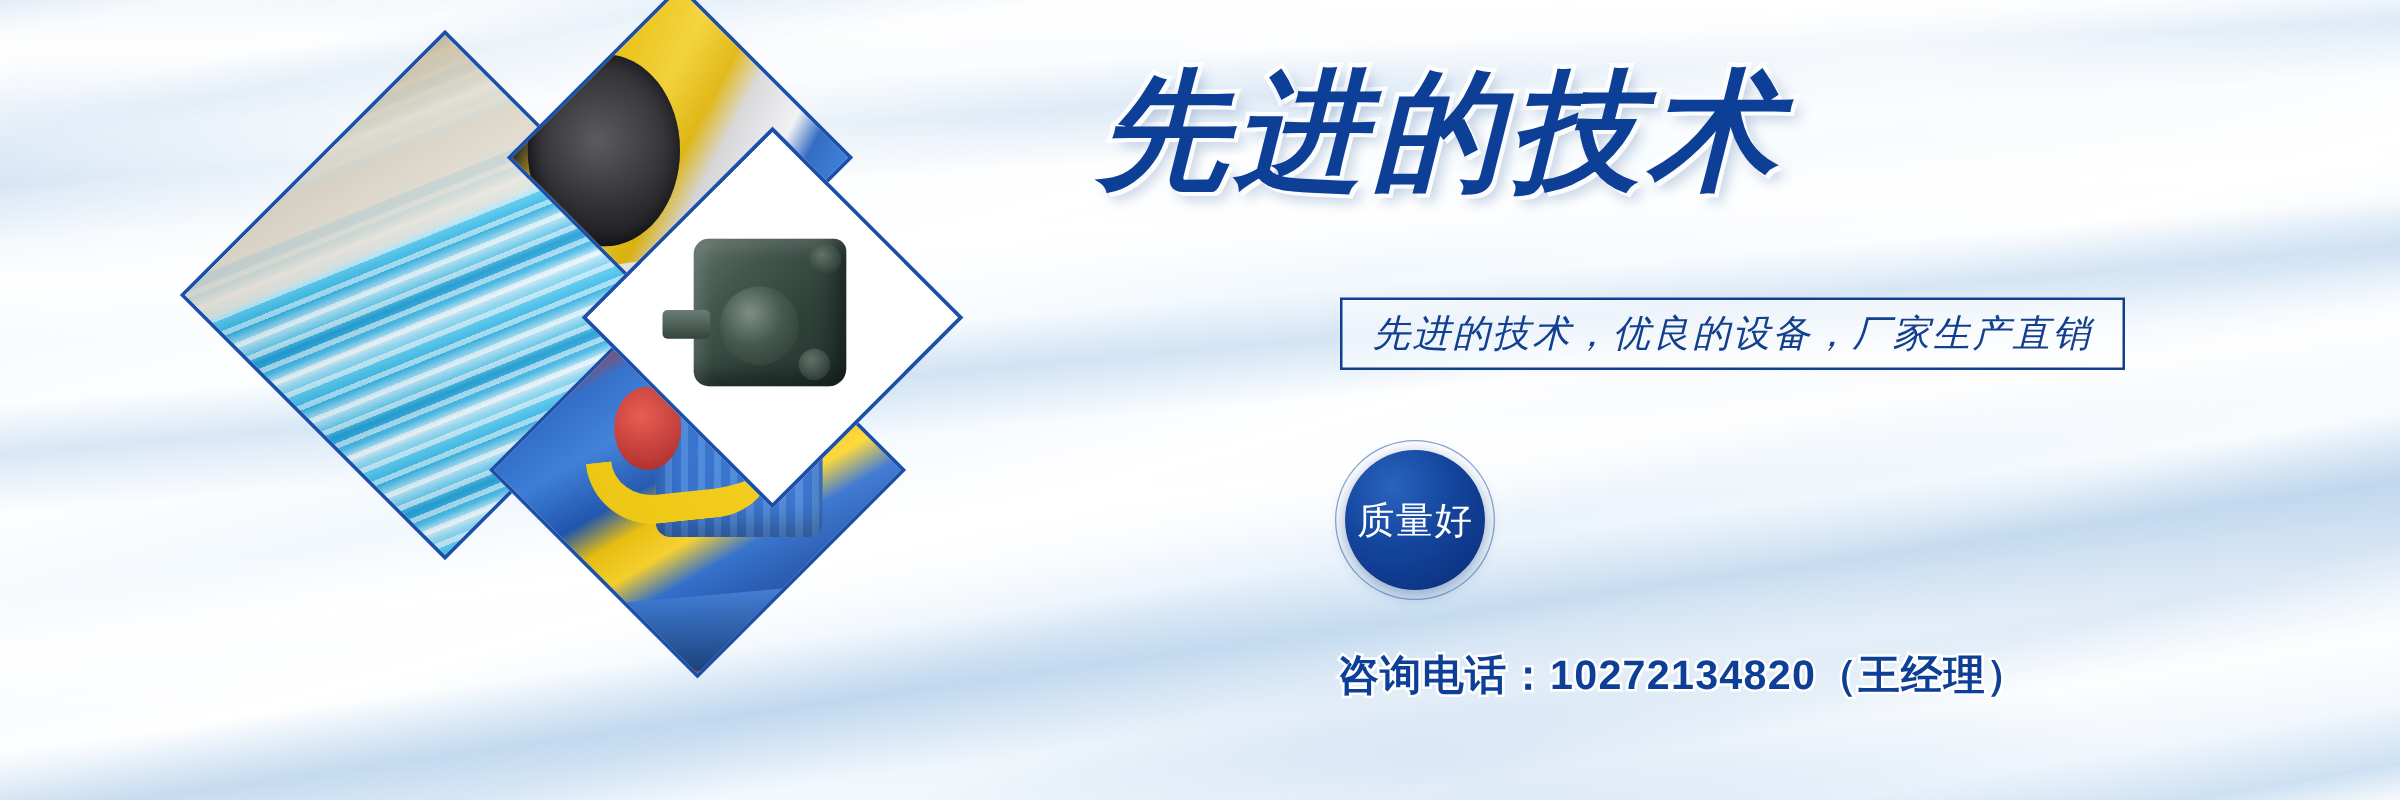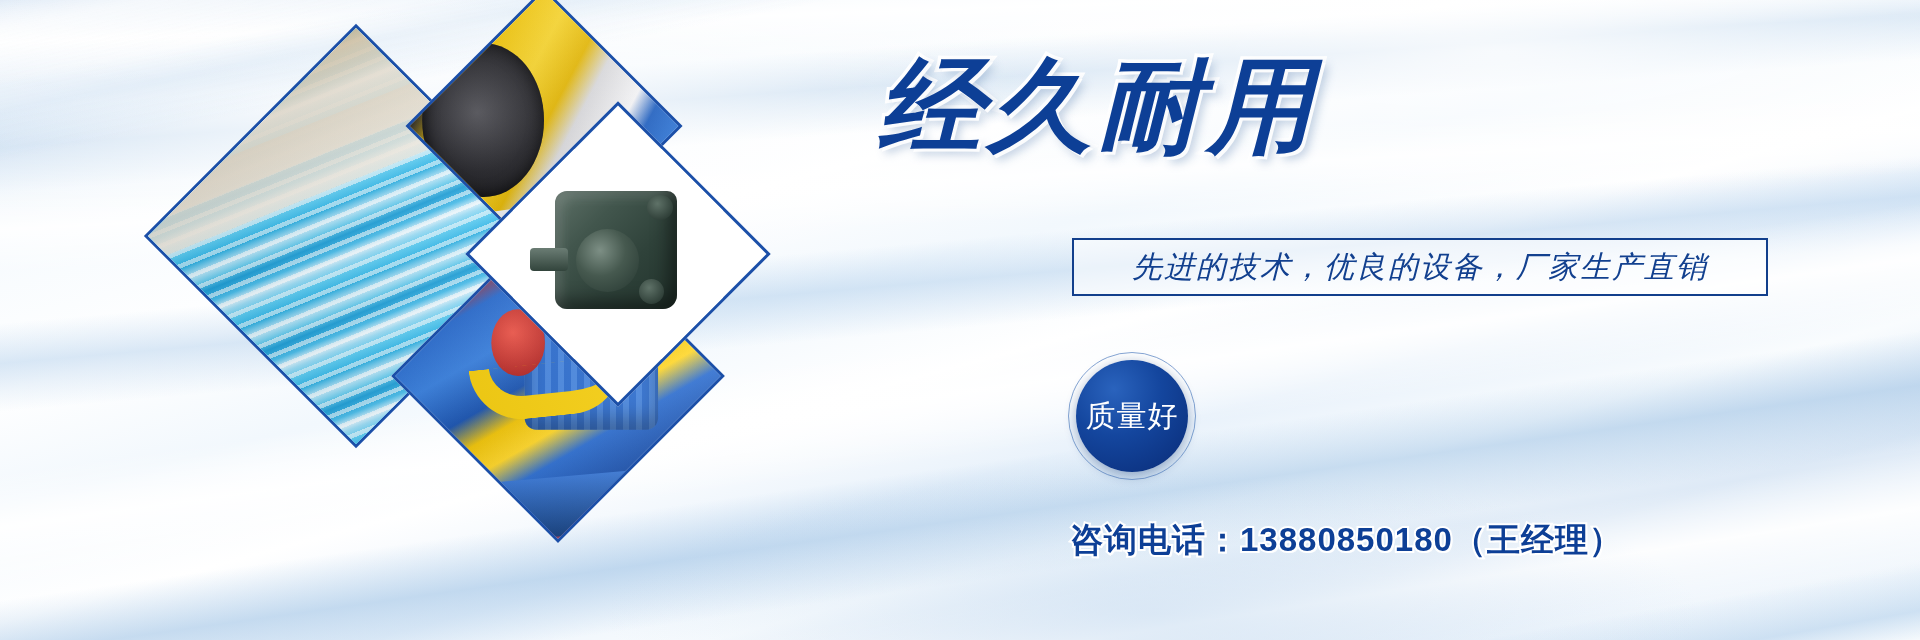--- a/index.html
+++ b/index.html
@@ -225,21 +225,21 @@
     paint-order: stroke fill;
     text-shadow:
        3px 3px 0 rgba(255,255,255,.9),
        6px 6px 10px rgba(120,150,190,.45);
   }
 
   .subtitle-box {
     position: absolute;
     left: 1072px;
     top: 238px;
-    width: 696px;
+    width: 628px;
     height: 58px;
     border: 2px solid #123f8c;
     background: rgba(255,255,255,.52);
     display: flex;
     align-items: center;
     justify-content: center;
     box-sizing: border-box;
   }
   .subtitle-text {
     font-size: 30px;
@@ -345,33 +345,33 @@
         <div class="body"></div>
         <div class="hub"></div>
         <div class="shaft"></div>
         <div class="lug1"></div>
         <div class="lug2"></div>
       </div>
     </div>
 
   </div>
 
-  <div class="headline">经久耐用</div>
+  <div class="headline">先进的技术</div>
 
   <div class="subtitle-box">
     <span class="subtitle-text">先进的技术，优良的设备，厂家生产直销</span>
   </div>
 
   <div class="circles">
 
     <div class="circle">
       <div class="ring"></div>
       <div class="disc"></div>
       <span class="ctext">质量好</span>
     </div>
 
 
 
   </div>
 
-  <div class="phone">咨询电话：13880850180（王经理）</div>
+  <div class="phone">咨询电话：10272134820（王经理）</div>
 
 </div>
 
 </body></html>

